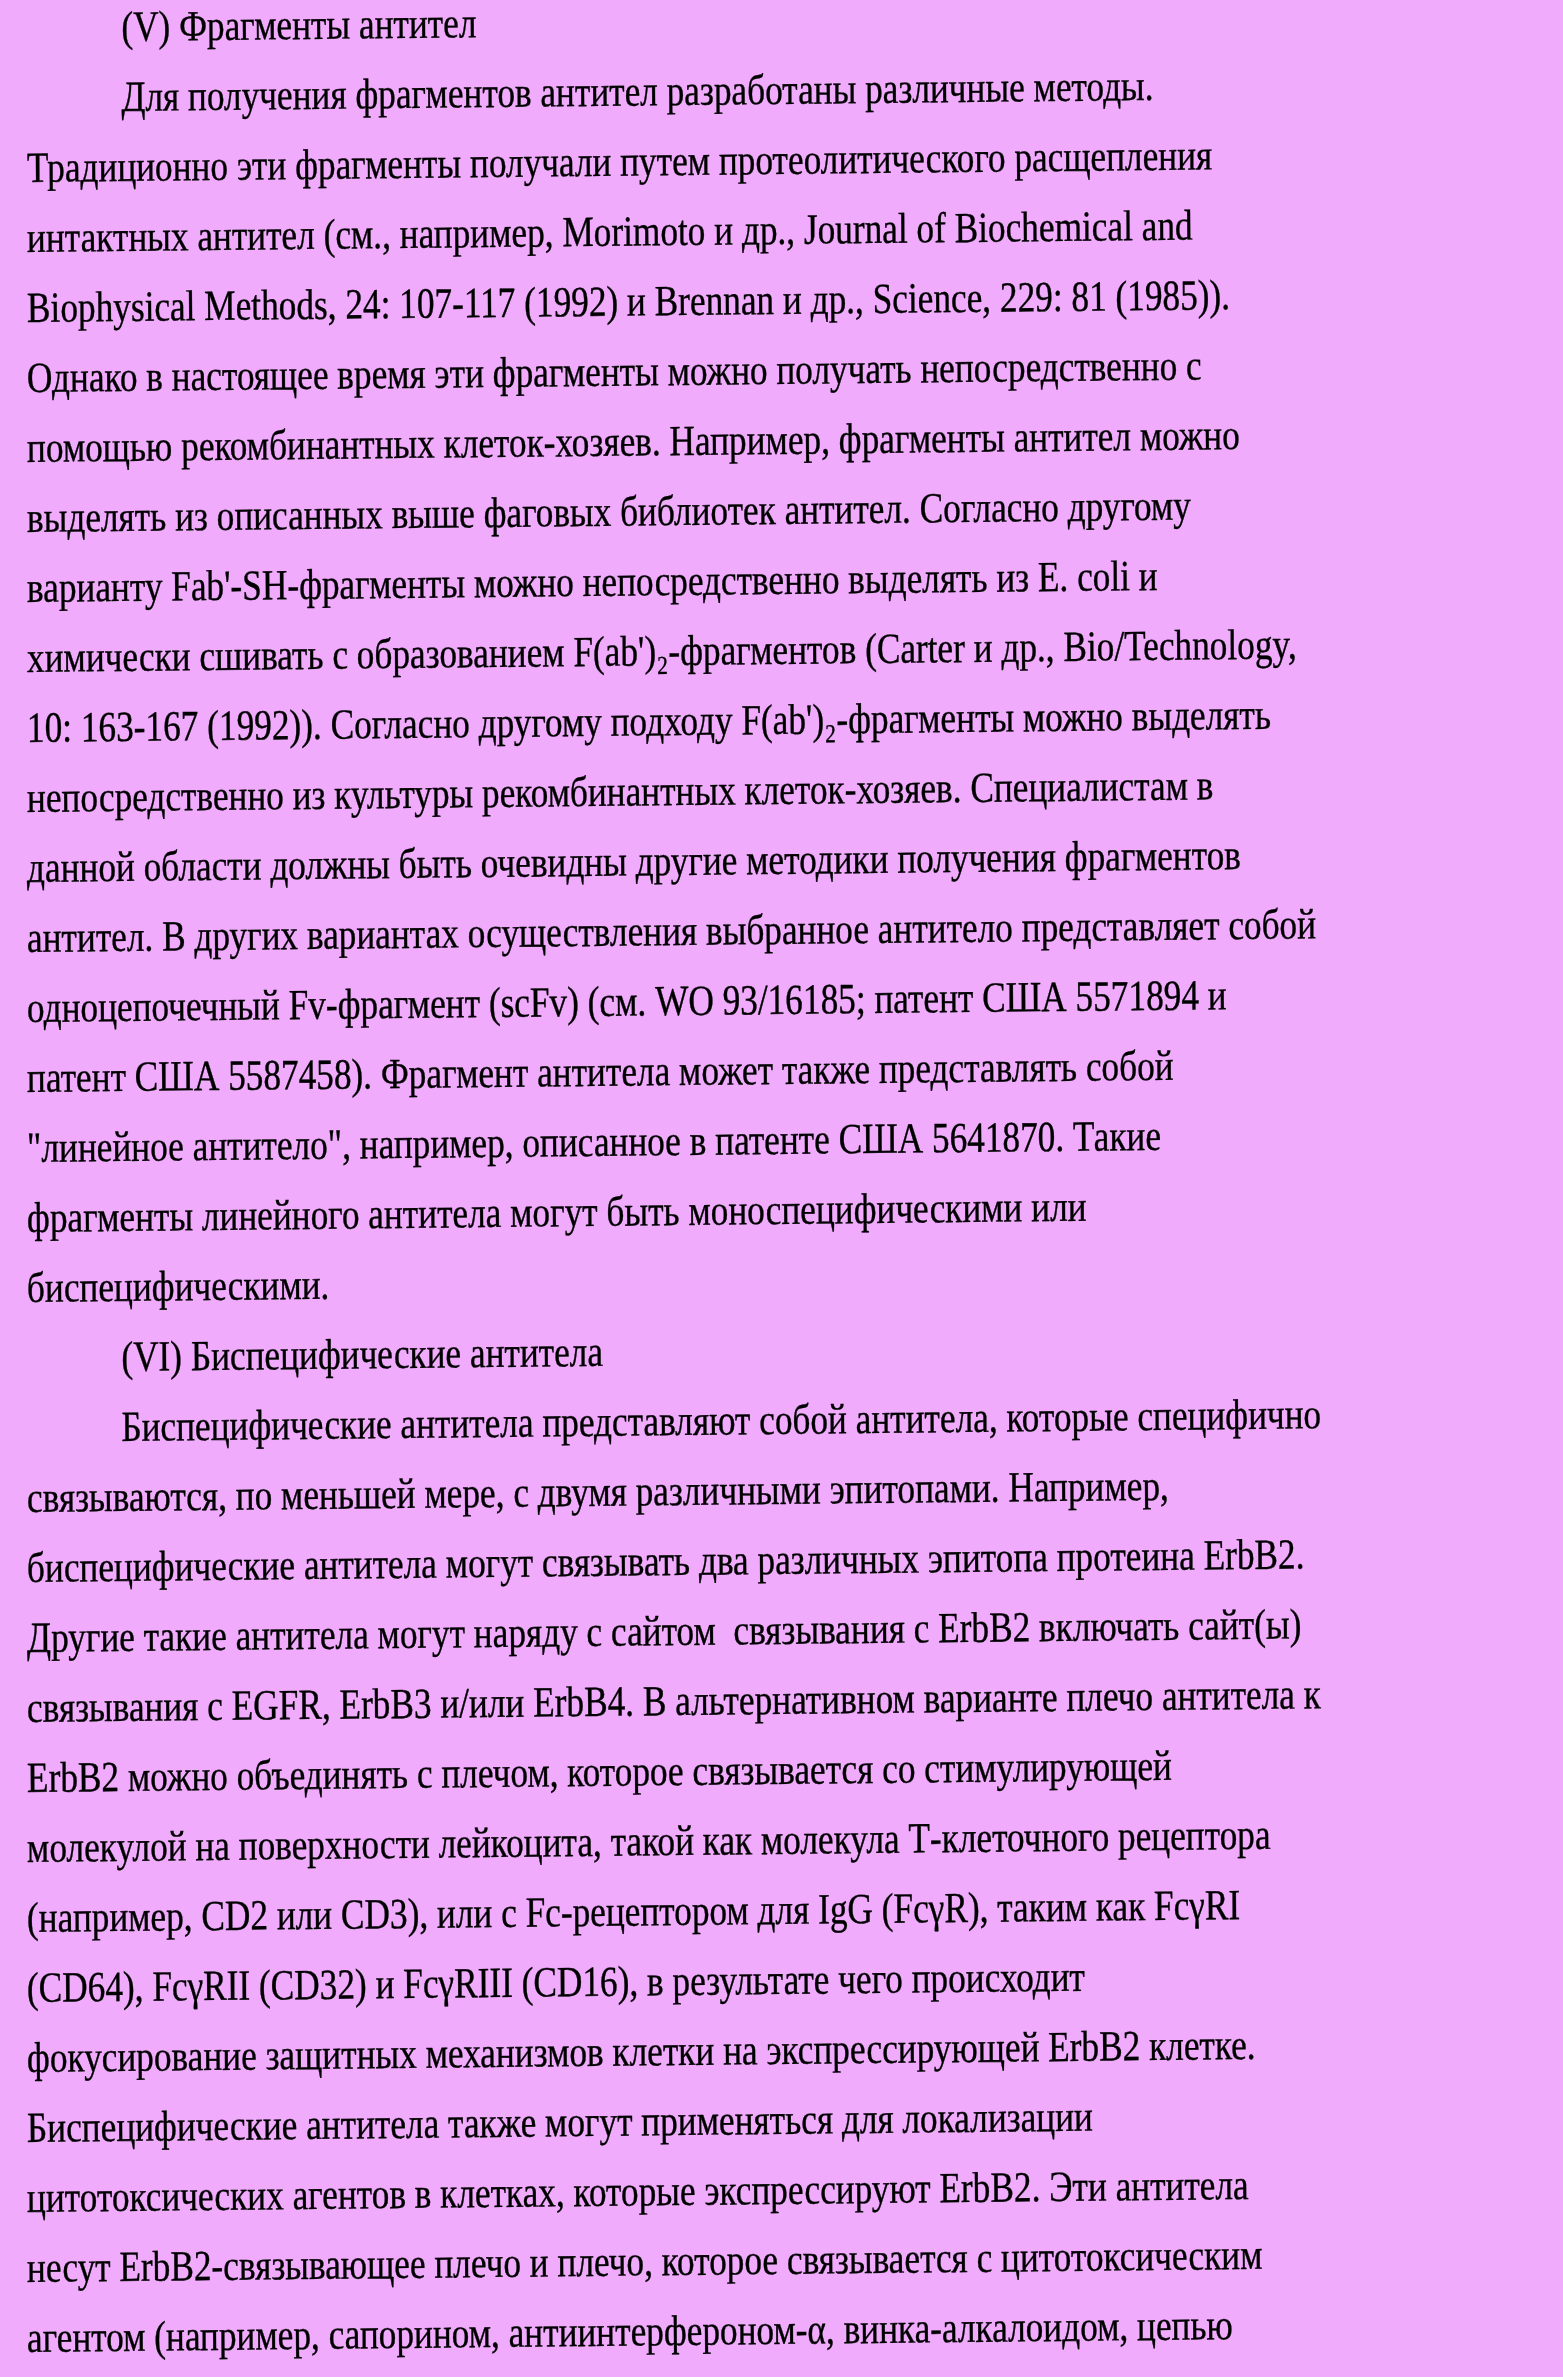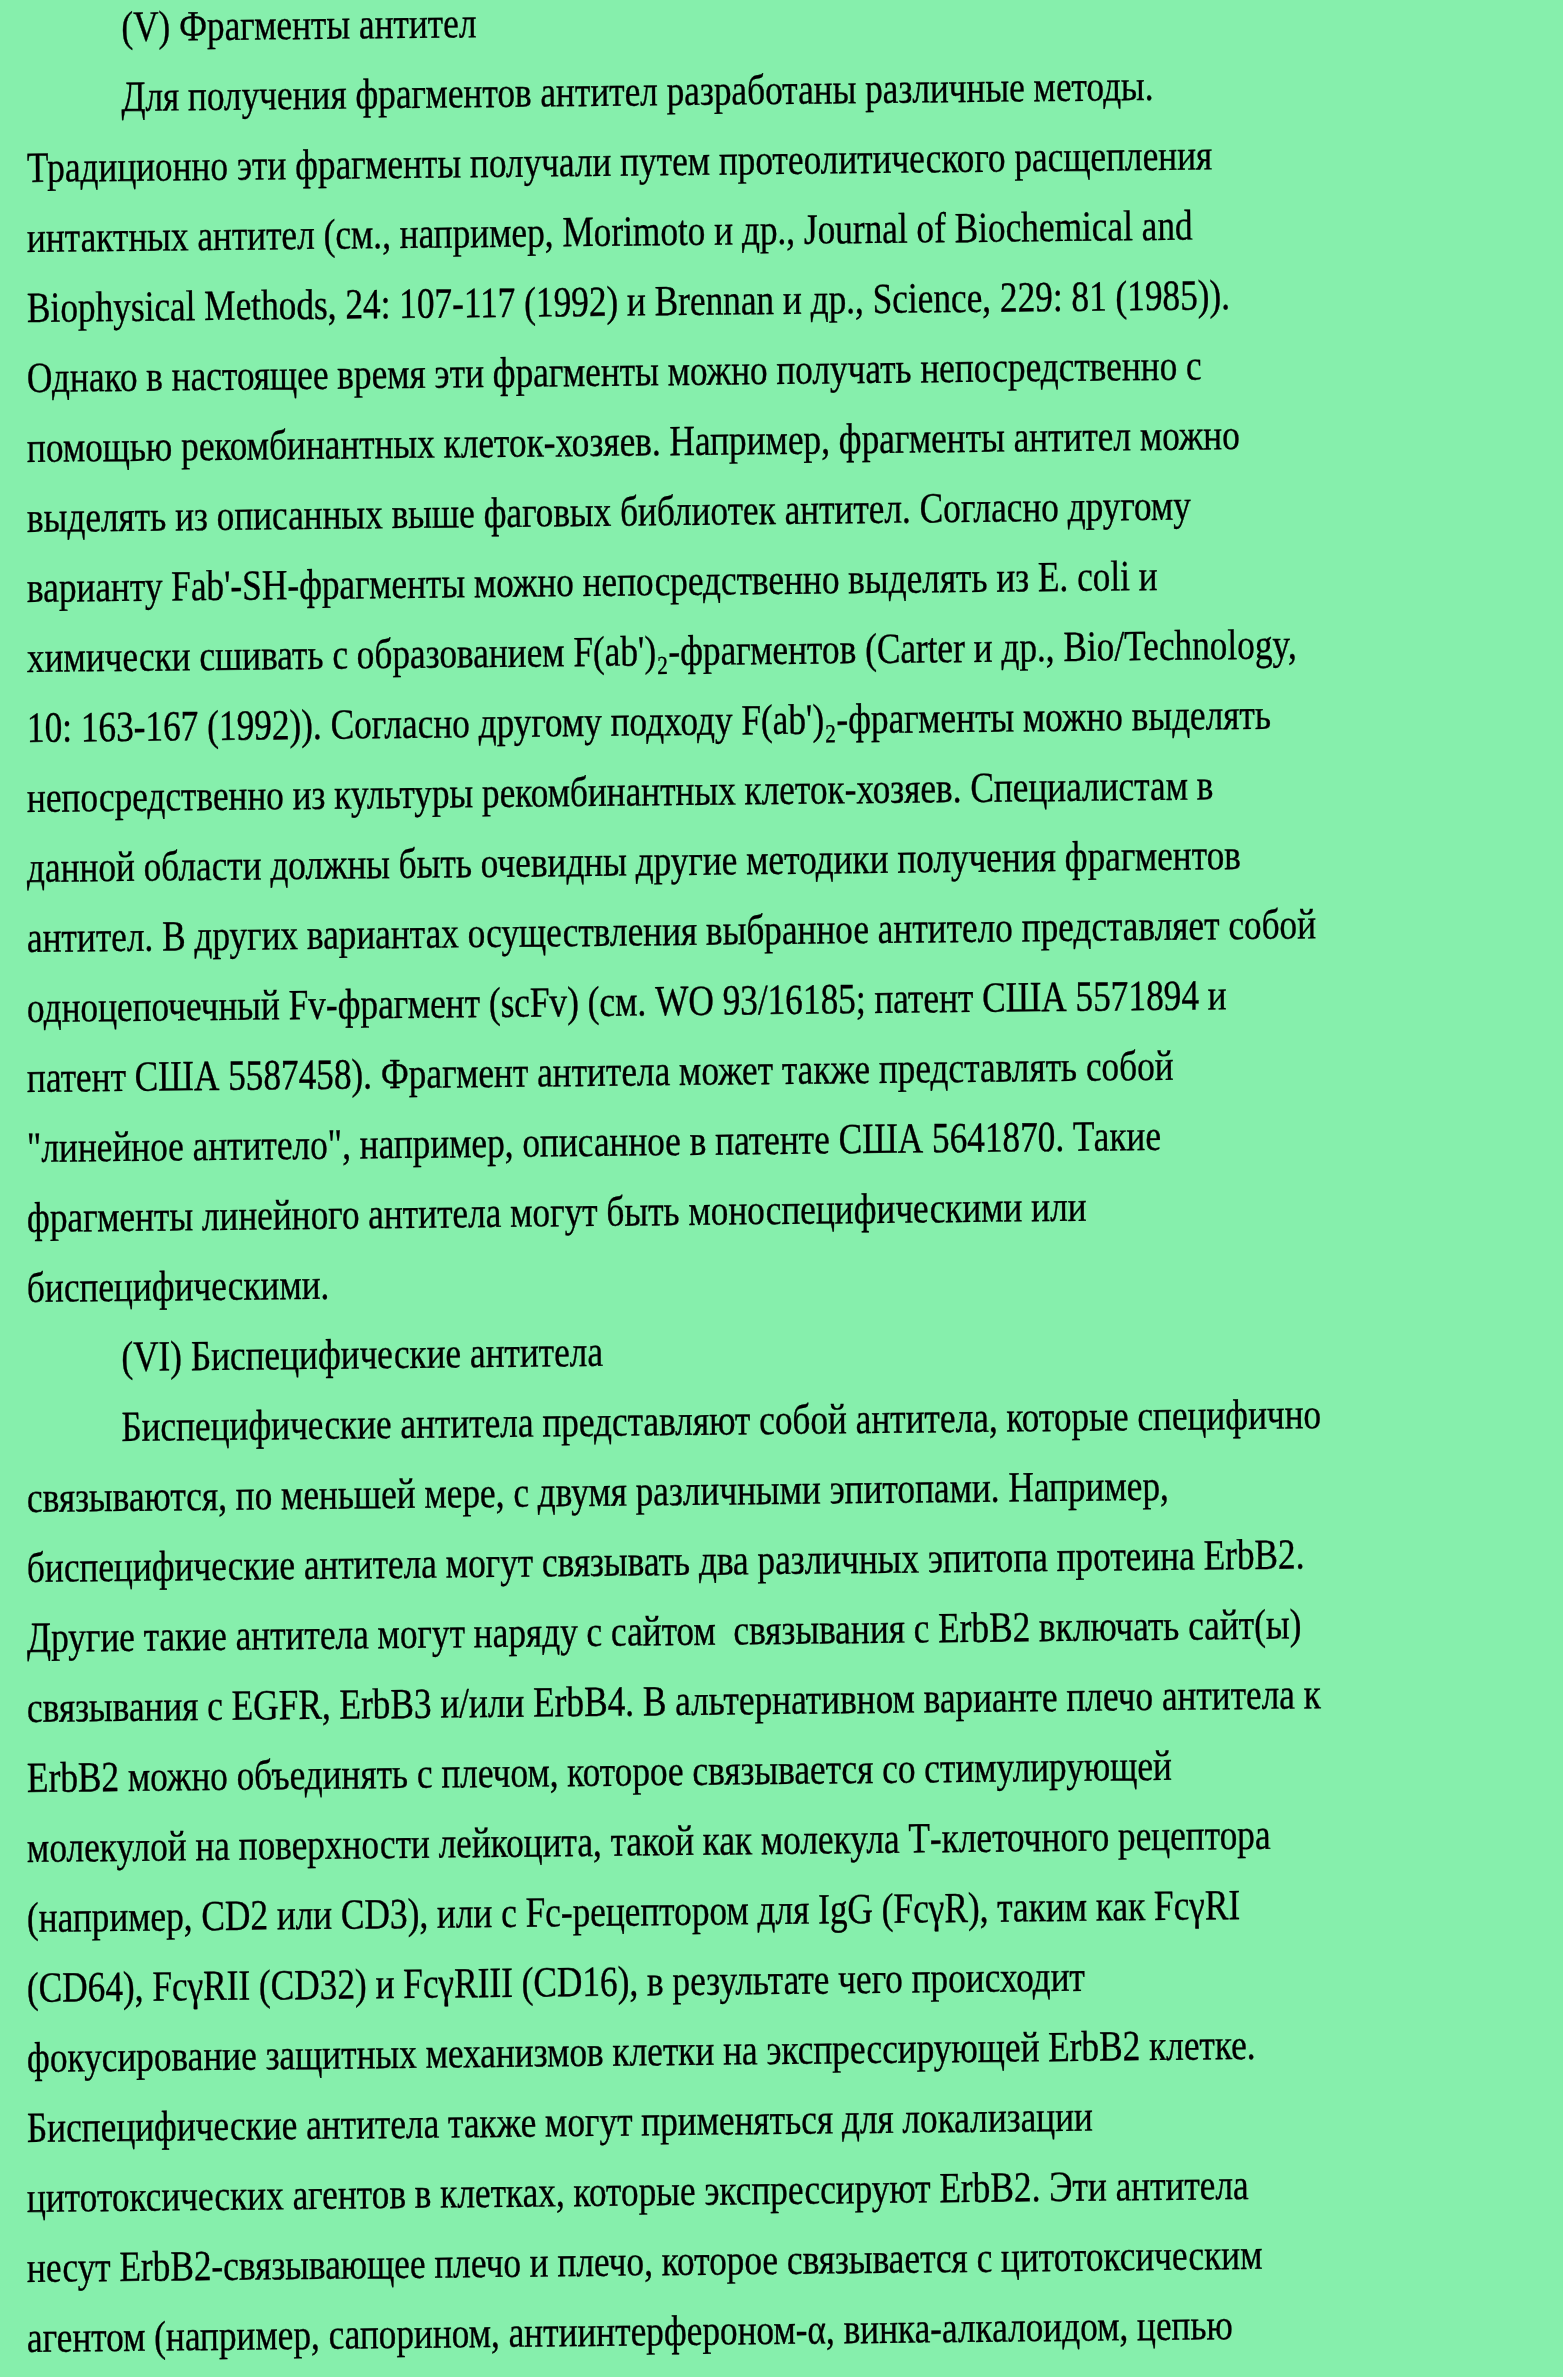--- a/index.html
+++ b/index.html
@@ -9,21 +9,21 @@
   body {
     width: 1564px;
     height: 2377px;
     background: #ffffff;
     overflow: hidden;
     position: relative;
   }
   .page {
     position: absolute;
     inset: 0;
-    background: #86efac;
+    background: #f0abfc;
   }
   .doc {
     position: absolute;
     left: 26.5px;
     top: -7.2px;
     width: 1930px;
     transform: scaleX(0.82);
     transform-origin: 0 0;
     font-family: "Liberation Serif", "DejaVu Serif", serif;
     font-size: 43px;

